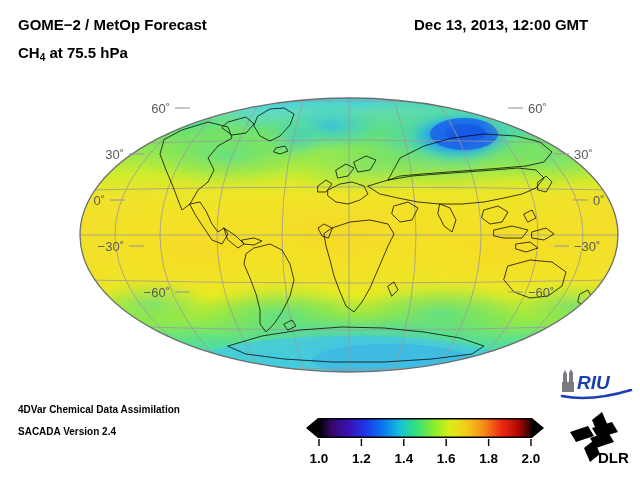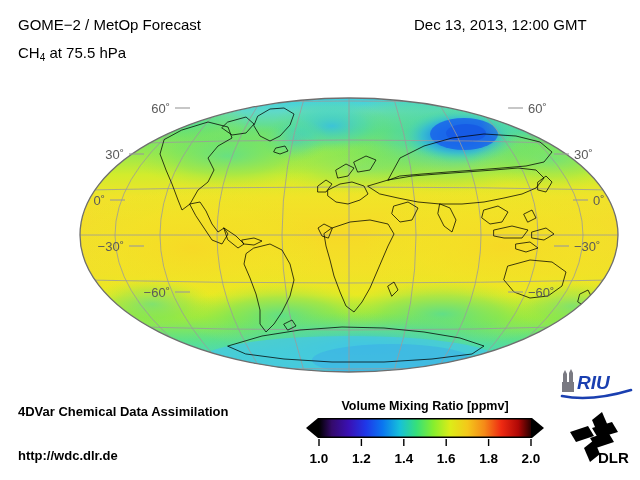--- a/index.html
+++ b/index.html
@@ -14,21 +14,21 @@
     overflow: hidden;
     font-family: "Liberation Sans", sans-serif;
     color: #000000;
   }
 
   
   #header { position: absolute; left: 0; top: 0; width: 640px; height: 80px; }
   .title-line {
     position: absolute;
     font-size: 15px;
-    font-weight: normal;
+    font-weight: bold;
     letter-spacing: 0px;
     white-space: nowrap;
   }
   #title-main  { left: 18px; top: 16px; }
   #title-sub   { left: 18px; top: 44px; }
   #title-date  { left: 414px; top: 16px; }
   .sub-digit { font-size: 10px; vertical-align: -3px; }
 
   
   #map-panel {
@@ -47,21 +47,21 @@
     font-size: 13px;
     fill: #5a5a5a;
   }
   .tickmark  { stroke: #9a9a9a; stroke-width: 1.1; }
 
   
   #footer { position: absolute; left: 0; top: 395px; width: 640px; height: 85px; }
   .foot-line {
     position: absolute;
     left: 18px;
-    font-size: 13px;
+    font-size: 10px;
     font-weight: bold;
     white-space: nowrap;
   }
   #foot-1 { top: 9px; }
   #foot-2 { top: 31px; }
   #foot-3 { top: 53px; }
 
   
   #colorbar-block { position: absolute; left: 305px; top: 395px; width: 240px; height: 80px; }
   #cb-title {
@@ -298,25 +298,24 @@
       <text class="lat-label" x="542" y="81" text-anchor="start">30˚</text>
       <text class="lat-label" x="561" y="127" text-anchor="start">0˚</text>
       <text class="lat-label" x="542" y="173" text-anchor="start">−30˚</text>
       <text class="lat-label" x="496" y="219" text-anchor="start">−60˚</text>
     </g>
   </svg>
 </div>
 
 <div id="footer">
   <div class="foot-line" id="foot-1">4DVar Chemical Data Assimilation</div>
-  <div class="foot-line" id="foot-3">http://wdc.dlr.de</div>
+  <div class="foot-line" id="foot-2">SACADA Version 2.4</div>
 </div>
 
 <div id="colorbar-block">
-  <div id="cb-title">Volume Mixing Ratio [ppmv]</div>
 
   <svg id="cb-svg" width="240" height="56" viewBox="0 0 240 56">
     <defs>
       <linearGradient id="cb-grad" x1="0" y1="0" x2="1" y2="0">
           <stop offset="0" stop-color="#000000"></stop>
           <stop offset="0.06" stop-color="#340a6b"></stop>
           <stop offset="0.14" stop-color="#3a10b4"></stop>
           <stop offset="0.22" stop-color="#1f37e8"></stop>
           <stop offset="0.3" stop-color="#0a76f0"></stop>
           <stop offset="0.38" stop-color="#16c0da"></stop>

